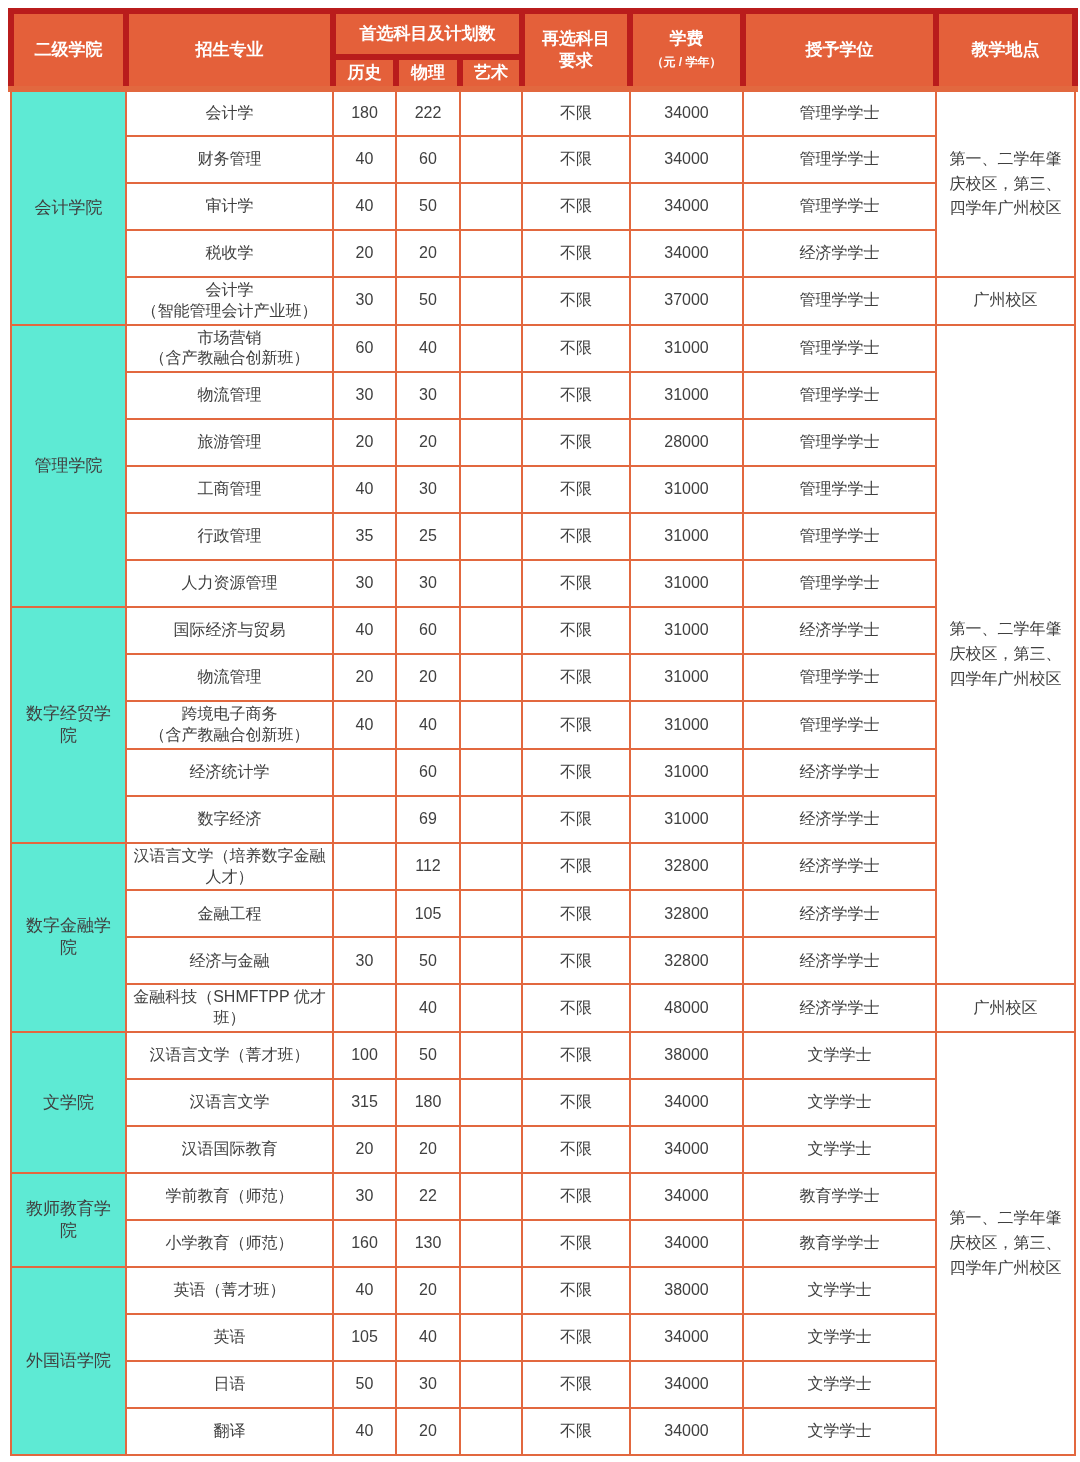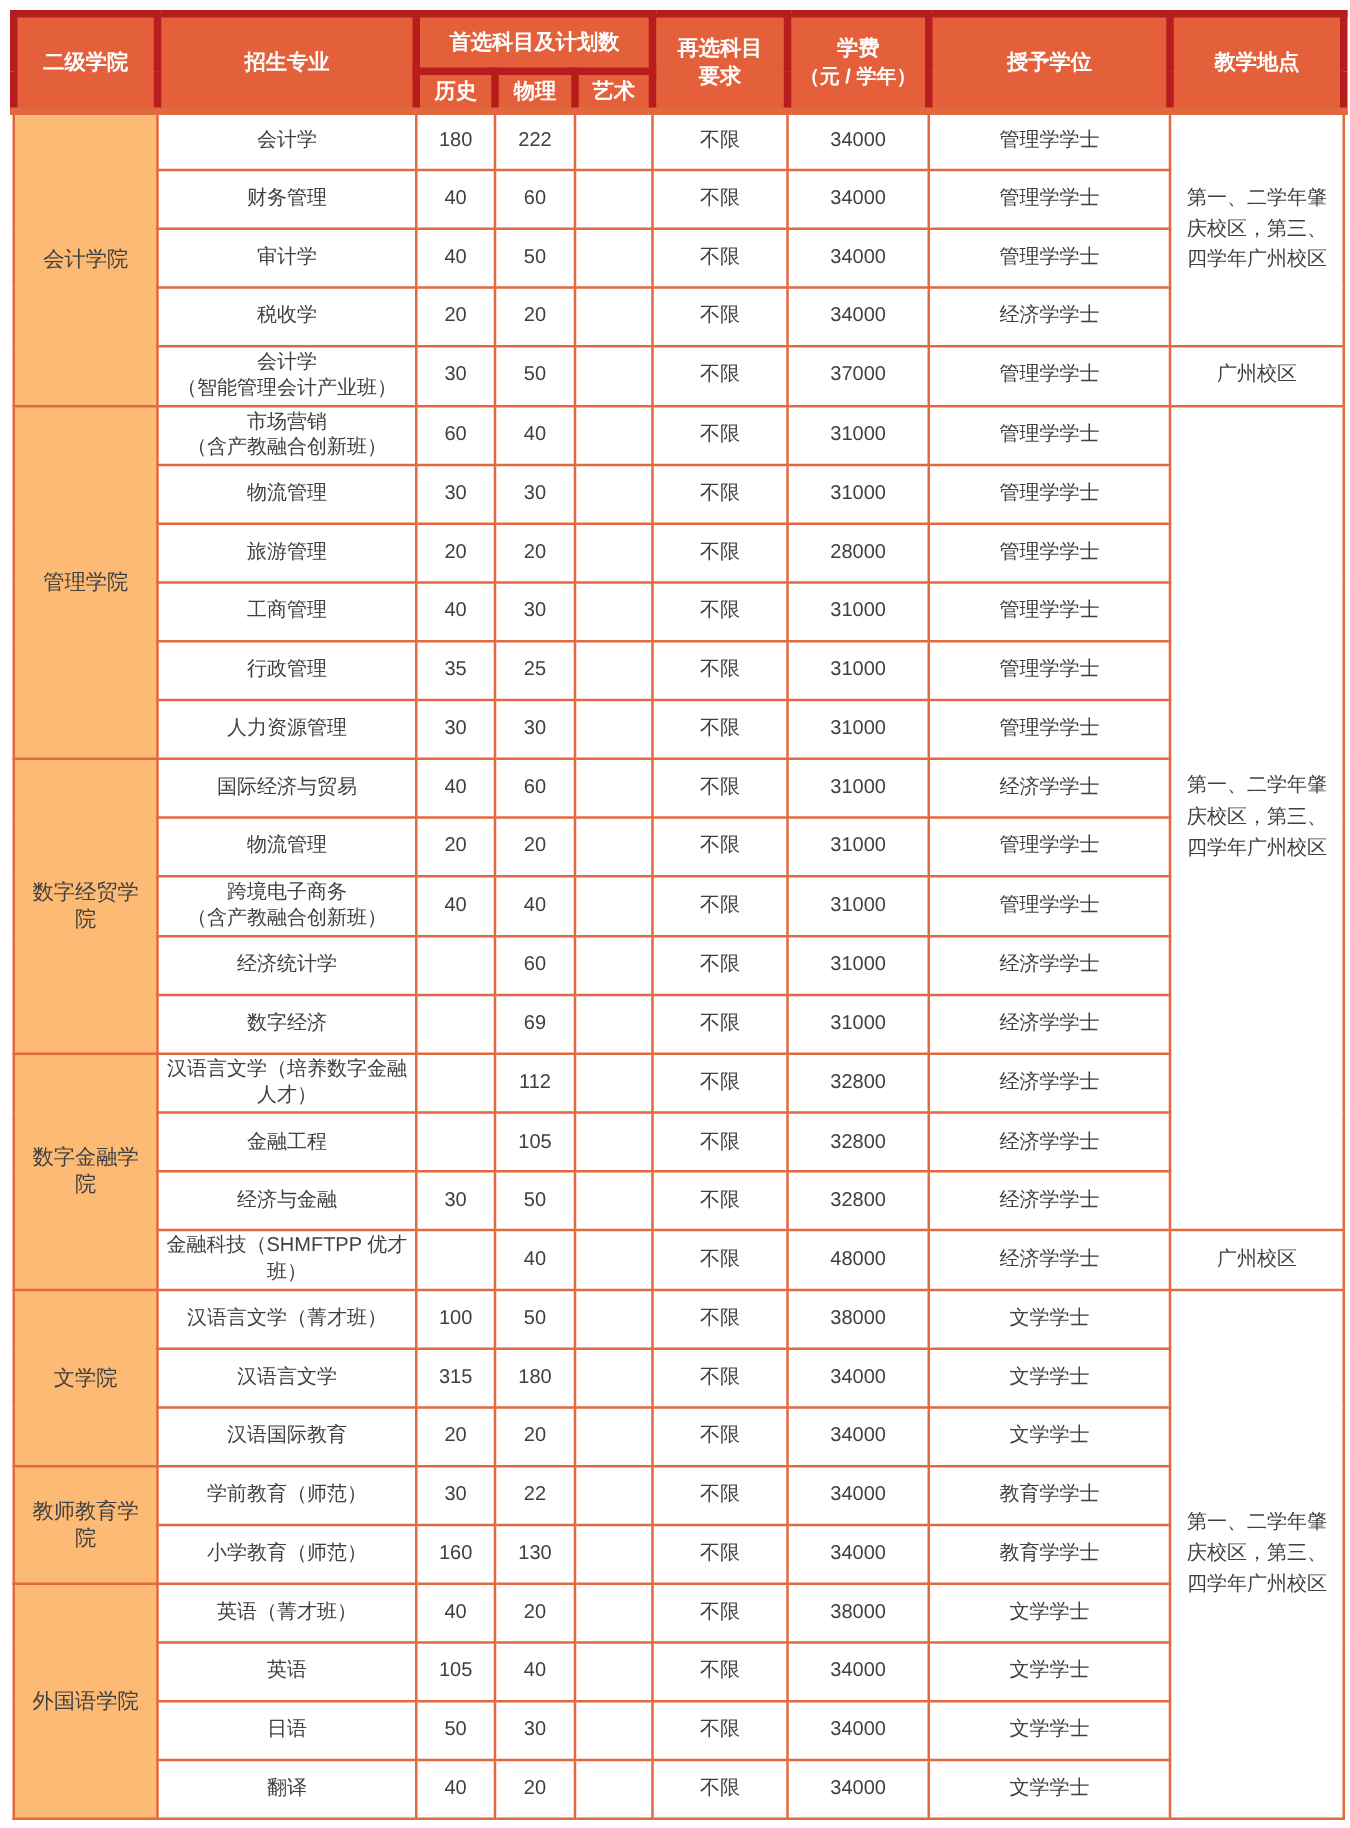--- a/index.html
+++ b/index.html
@@ -6,27 +6,27 @@
   .wrap{width:1064px;margin:0 auto;padding:8px 0;}
   table{border-collapse:collapse;table-layout:fixed;width:1064px;}
   thead th{
     background:#E4603A;color:#ffffff;font-weight:bold;font-size:17px;
     border:6px solid #b91c1c;padding:2px 4px;line-height:1.3;
     text-align:center;vertical-align:middle;box-sizing:border-box;
   }
   thead tr.h1 th{height:46px;}
   thead tr.h2 th{height:20px;}
   thead th.hb{border-bottom-color:#E2683F;}
-  .tuition-sub{font-size:16px;font-weight:bold;letter-spacing:0;}
+  .tuition-sub{font-size:12px;font-weight:bold;letter-spacing:0;}
   tbody td{
     border:2px solid #E2683F;font-size:16px;color:#404040;
     text-align:center;vertical-align:middle;padding:2px 6px;height:47px;
     box-sizing:border-box;line-height:1.3;background:#ffffff;
   }
-  tbody td.college{background:#fdba74;font-size:17px;}
+  tbody td.college{background:#5eead4;font-size:17px;}
   tbody td.loc-multi{text-align:center;padding:2px 10px;line-height:1.55;}
   tbody td.loc-single{text-align:center;}
   .m2{display:block;}
 </style>
 </head>
 <body>
 
 <div class="wrap">
   <table>
     <colgroup>

